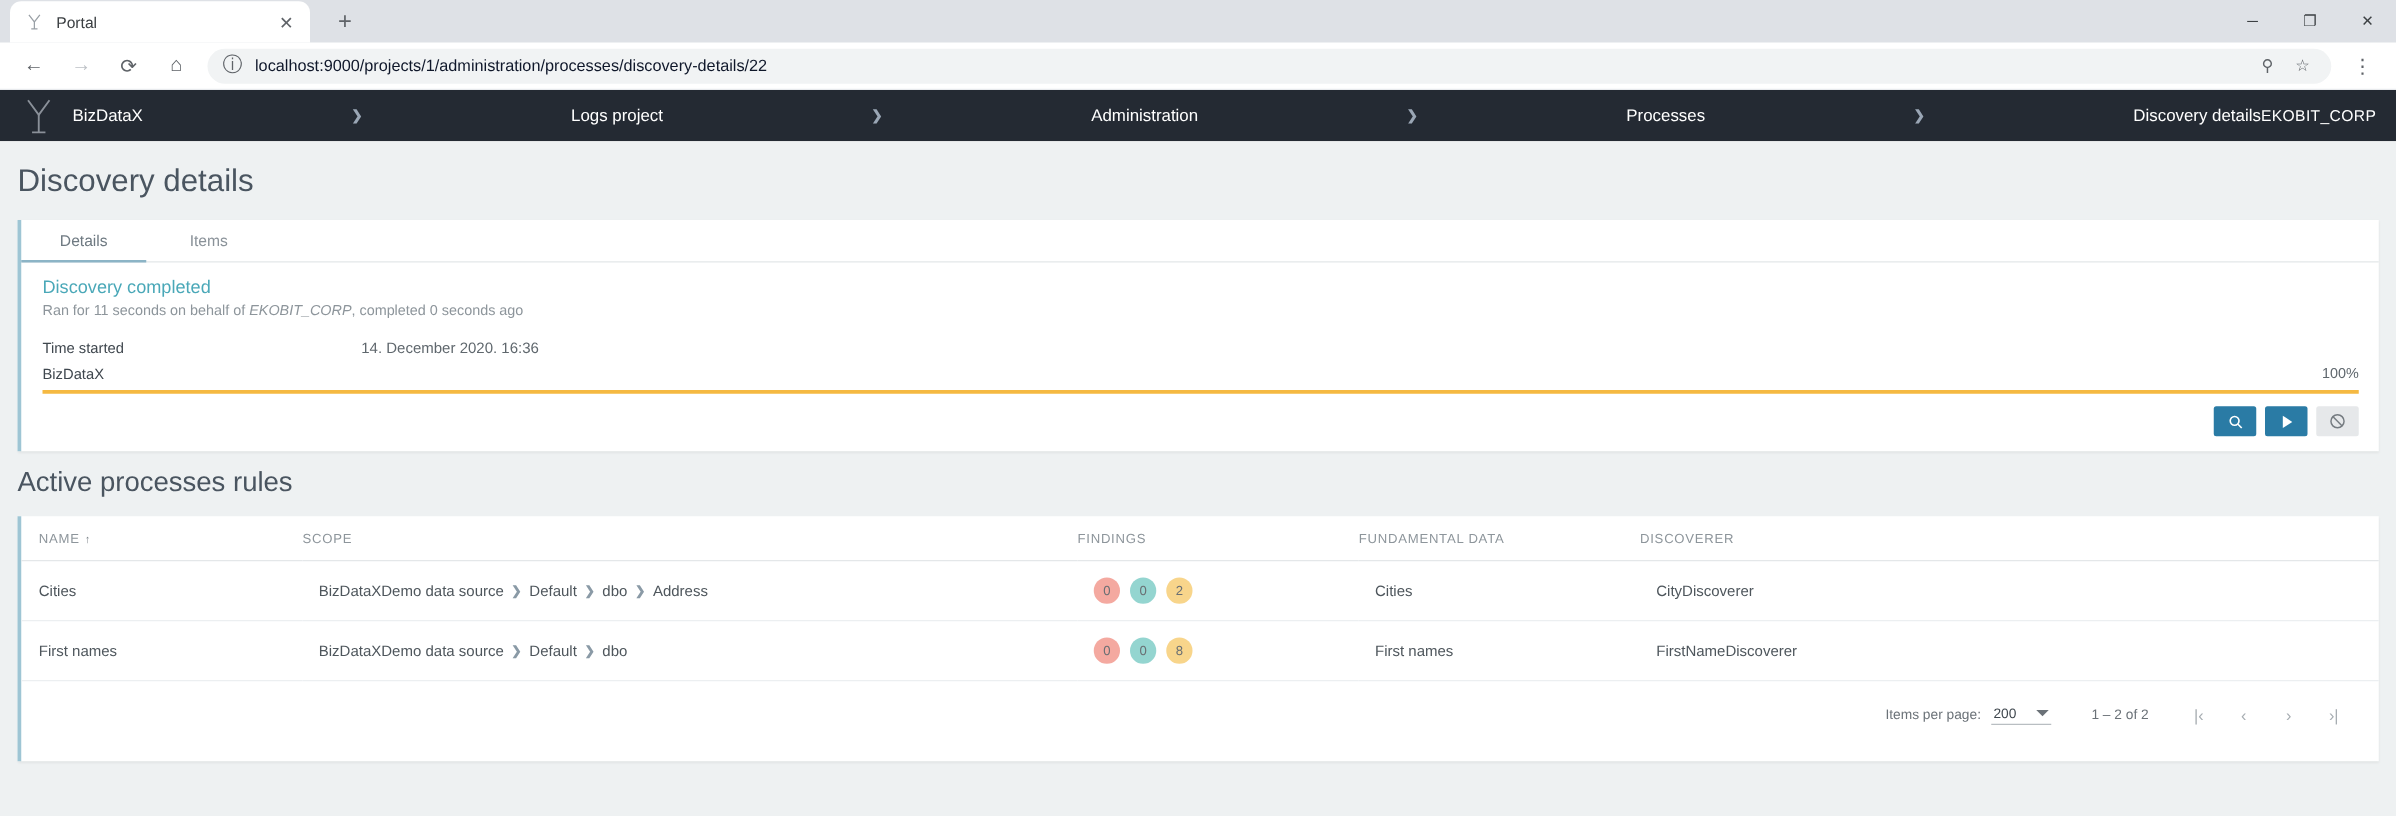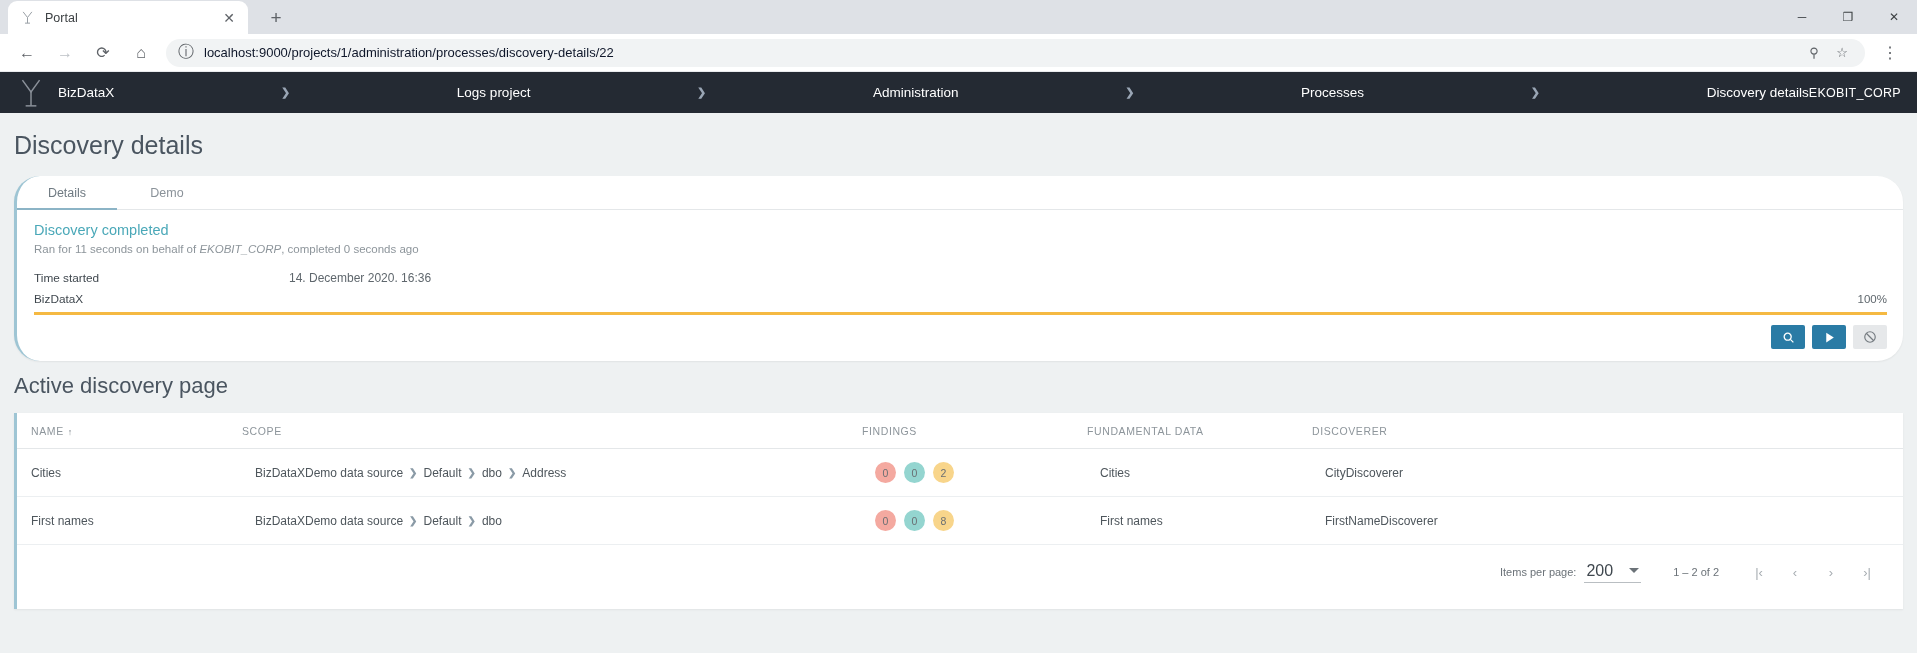--- a/index.html
+++ b/index.html
@@ -108,21 +108,20 @@
   }
   .page-title {
     font-size: 25px; font-weight: 300; color: #4a5560;
     padding: 18px 0 16px 14px;
   }
 
   .card {
     background: #ffffff; margin: 0 14px;
     border-left: 3px solid #9ec5d4;
     box-shadow: 0 1px 2px rgba(0,0,0,.06);
-    border-radius: 26px;
   }
 
   
   .tabs-bar {
     display: flex; align-items: stretch;
     border-bottom: 1px solid #e4e7e9; height: 34px;
   }
   .tab-item {
     min-width: 100px; padding: 0 18px;
     display: flex; align-items: center; justify-content: center;
@@ -214,21 +213,21 @@
   .paginator {
     display: flex; align-items: center; justify-content: flex-end;
     padding: 12px 18px 22px 0; gap: 0;
   }
   .pg-label { font-size: 11px; color: #6b7278; margin-right: 8px; }
   .pg-select {
     display: flex; align-items: center; gap: 16px;
     border-bottom: 1px solid #b9bec2; padding: 0 2px 2px 2px;
     margin-right: 32px;
   }
-  .pg-select-value { font-size: 16px; color: #3f474e; }
+  .pg-select-value { font-size: 11px; color: #3f474e; }
   .pg-caret {
     width: 0; height: 0; border-left: 5px solid transparent;
     border-right: 5px solid transparent; border-top: 5px solid #6b7278;
   }
   .pg-range { font-size: 11px; color: #6b7278; margin-right: 22px; }
   .pg-btn {
     width: 36px; height: 30px;
     display: flex; align-items: center; justify-content: center;
     color: #a7adb2; font-size: 13px;
   }
@@ -295,21 +294,21 @@
 <div class="page">
 
   <div class="page-title">Discovery details</div>
 
   <div class="card">
     <div class="tabs-bar">
       <div class="tab-item active">
         <span>Details</span>
       </div>
       <div class="tab-item">
-        <span>Demo</span>
+        <span>Items</span>
       </div>
     </div>
 
     <div class="status-block">
       <div class="status-title">Discovery completed</div>
       <div class="status-sub">
         <span>Ran for 11 seconds on behalf of </span><em>EKOBIT_CORP</em><span>, completed 0 seconds ago</span>
       </div>
     </div>
 
@@ -344,21 +343,21 @@
       </button>
       <button class="icon-btn disabled">
         <svg width="14" height="14" viewBox="0 0 24 24" fill="none" stroke="#757b80" stroke-width="2">
           <circle cx="12" cy="12" r="9"></circle>
             <path d="M5.6 5.6 L18.4 18.4"></path>
         </svg>
       </button>
     </div>
   </div>
 
-  <div class="section-title">Active discovery page</div>
+  <div class="section-title">Active processes rules</div>
 
   <div class="table-card">
     <table class="rules">
       <thead>
         <tr>
           <th class="col-name">
             <span>NAME</span><span class="sort-arrow">↑</span>
           </th>
           <th class="col-scope">SCOPE</th>
           <th class="col-findings">FINDINGS</th>

